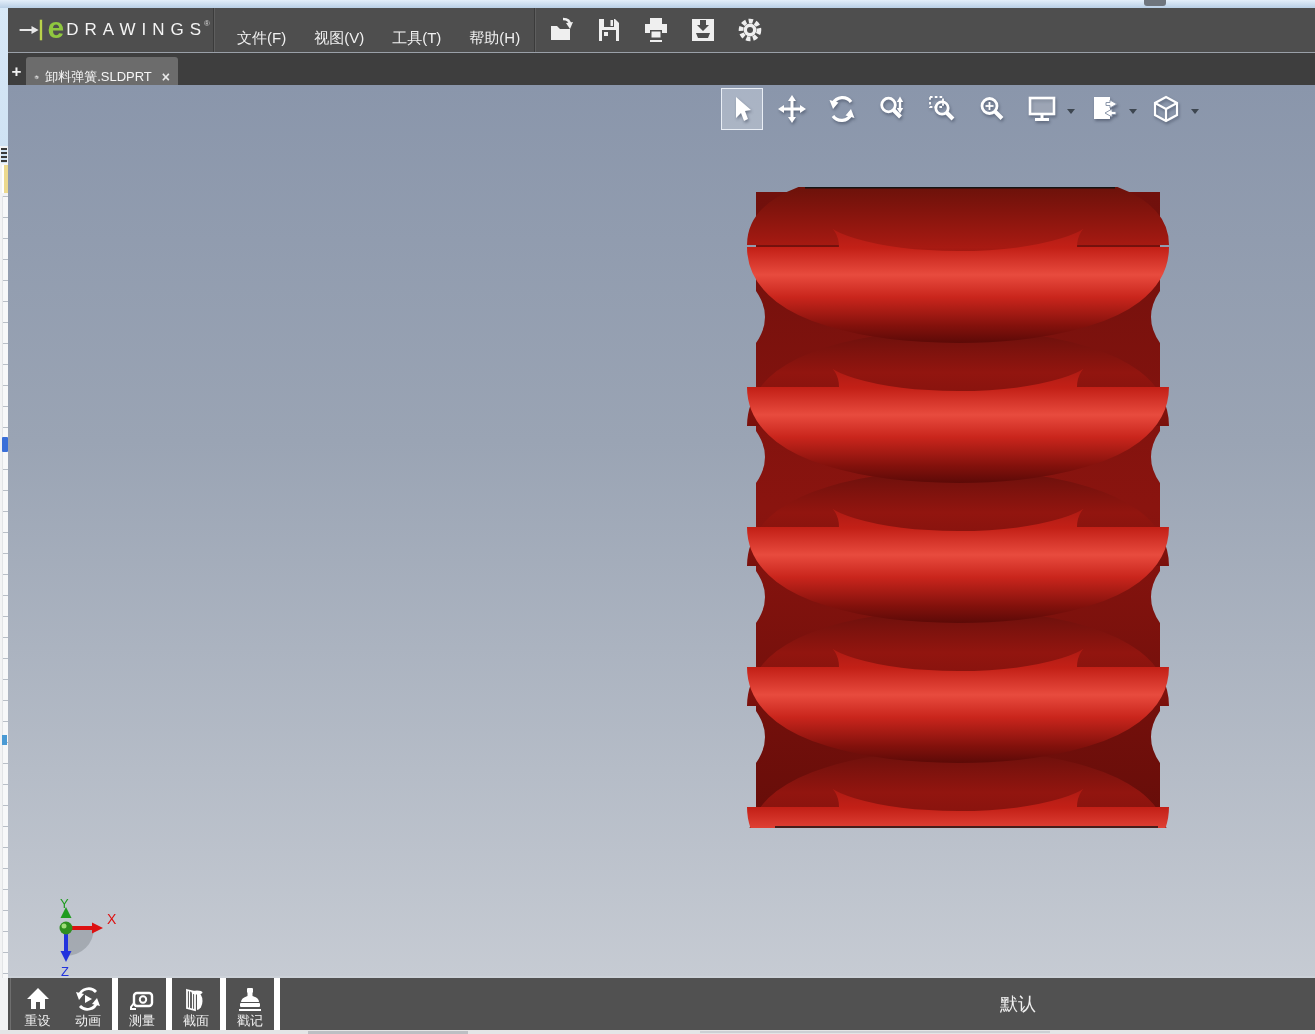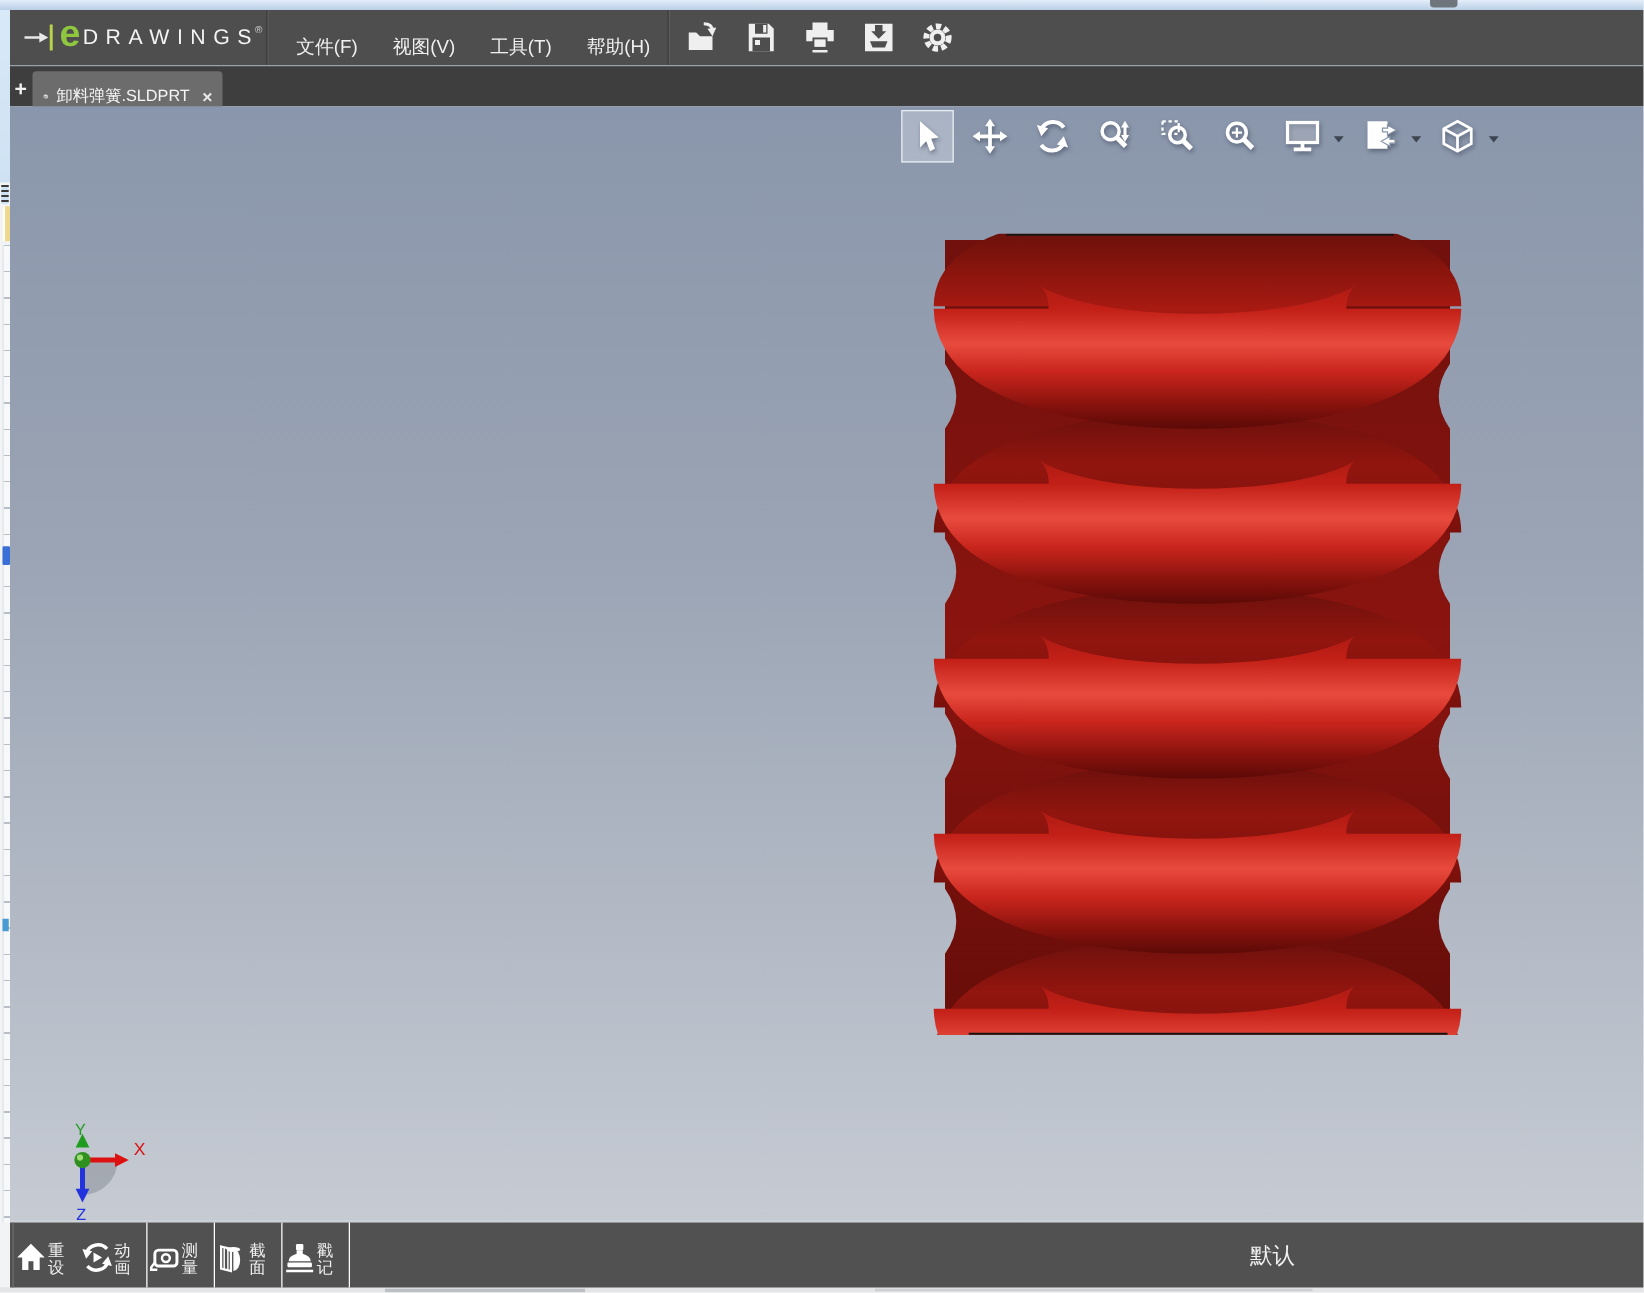--- a/index.html
+++ b/index.html
@@ -58,25 +58,25 @@
   .vpgroup{display:flex;align-items:center;gap:4px;}
   .dd{width:0;height:0;border-left:4px solid transparent;border-right:4px solid transparent;
       border-top:5px solid #3d4650;margin-top:4px;}
   .shadowed{filter:drop-shadow(1.5px 2px 1.5px rgba(35,45,65,.45));}
   .spring{position:absolute;left:722px;top:10px;}
   .triad{position:absolute;left:40px;top:813px;}
 
   
   .bottombar{position:absolute;left:8px;top:978px;right:0;height:52px;background:#515151;}
   .bb-buttons{position:absolute;left:2px;top:0;height:52px;display:flex;}
-  .bb-btn{width:54px;height:52px;display:flex;flex-direction:row;align-items:center;
+  .bb-btn{width:54px;height:52px;display:flex;flex-direction:column;align-items:center;
           justify-content:center;padding-top:4px;box-sizing:border-box;}
   .bb-btn .lbl{color:#f2f2f2;font-size:13px;margin-top:2px;line-height:1;}
   .bb-div-l{border-left:1px solid #6e6e6e;}
-  .bb-div-r{border-right:1px solid #ffffff;}
+  .bb-div-r{border-right:6px solid #ffffff;}
   .bb-config{position:absolute;left:992px;top:0;height:52px;display:flex;align-items:center;
              color:#f0f0f0;font-size:18px;}
 </style>
 </head>
 <body>
 
 <div class="screen">
 
   <div class="top-border"></div>
   <div class="top-notch"></div>

